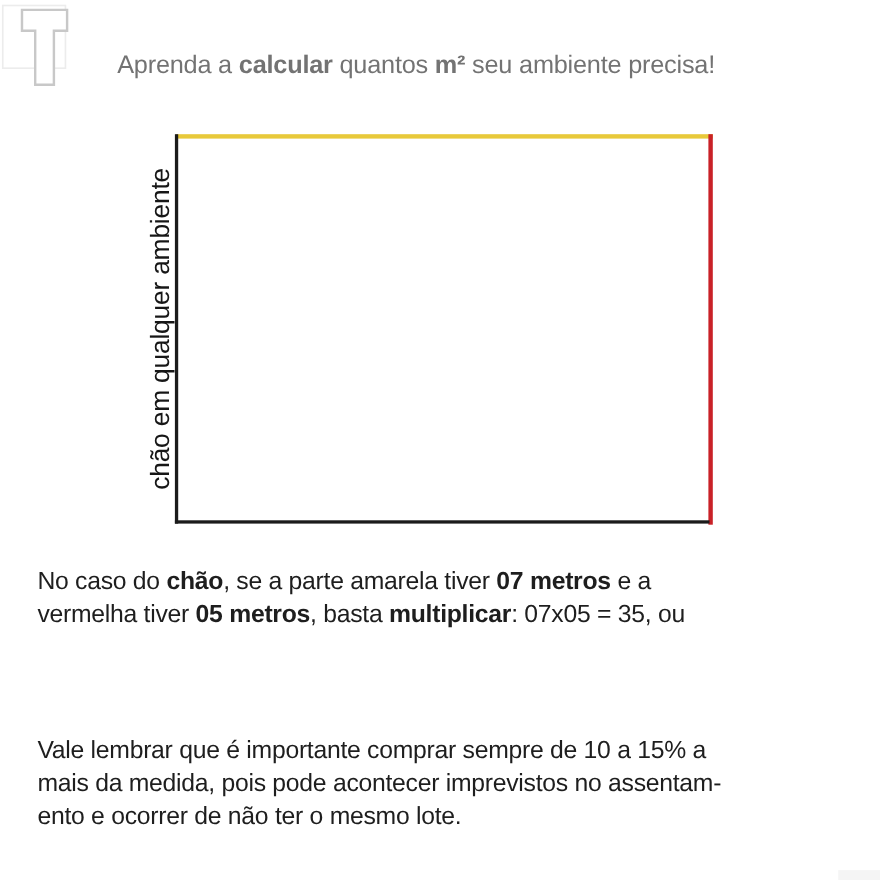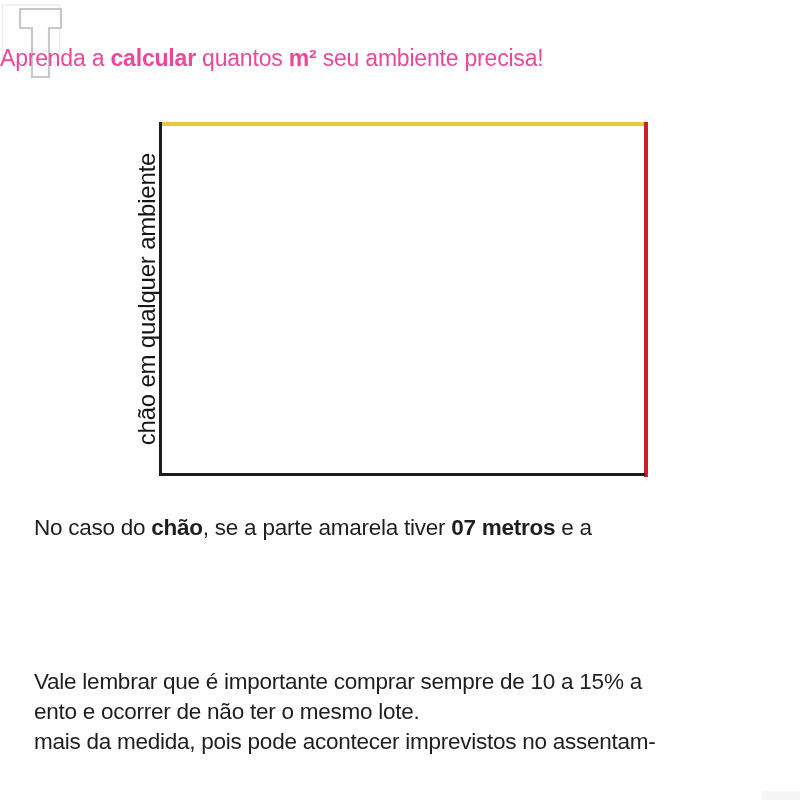--- a/index.html
+++ b/index.html
@@ -9,23 +9,23 @@
     font-family: "Liberation Sans", "DejaVu Sans", sans-serif;
     color: #1e1e1e;
     overflow: hidden;
   }
   .canvas { position: relative; width: 800px; height: 800px; background: #ffffff; }
 
   .logo { position: absolute; left: 0; top: 0; width: 80px; height: 90px; }
 
   .title {
     position: absolute; left: 0; top: 45px; width: 650px;
-    text-align: left;
+    text-align: right;
     font-size: 23px; letter-spacing: -0.2px;
-    color: #ec4899; white-space: nowrap;
+    color: #737373; white-space: nowrap;
   }
   .title b { font-weight: 700; }
 
   .edge { position: absolute; }
   .edge-top    { left: 160px; top: 122px; width: 488px; height: 4px; }
   .edge-right  { left: 644px; top: 122px; width: 4px;  height: 355px; }
   .edge-left   { left: 159px; top: 122px; width: 3px;  height: 354px; }
   .edge-bottom { left: 159px; top: 473px; width: 486px; height: 3px; }
 
   .vlabel {
@@ -70,23 +70,24 @@
   <div>
     <div class="edge edge-top" style="background-color: rgb(232, 201, 58);"></div>
     <div class="edge edge-right" style="background-color: rgb(201, 33, 39);"></div>
     <div class="edge edge-left" style="background-color: rgb(27, 27, 27);"></div>
     <div class="edge edge-bottom" style="background-color: rgb(27, 27, 27);"></div>
     <div class="vlabel">chão em qualquer ambiente</div>
   </div>
 
   <div class="para para-1">
     <div class="pline"><span>No caso do </span><b>chão</b><span>, se a parte amarela tiver </span><b>07 metros</b><span> e a</span></div>
+    <div class="pline"><span>vermelha tiver </span><b>05 metros</b><span>, basta </span><b>multiplicar</b><span>: 07x05 = 35, ou</span></div>
   </div>
 
   <div class="para para-2">
     <div class="pline">Vale lembrar que é importante comprar sempre de 10 a 15% a</div>
+    <div class="pline">mais da medida, pois pode acontecer imprevistos no assentam-</div>
     <div class="pline">ento e ocorrer de não ter o mesmo lote.</div>
-    <div class="pline">mais da medida, pois pode acontecer imprevistos no assentam-</div>
   </div>
 
   <div class="corner-mark"></div>
 
 </div>
 
 </body></html>

